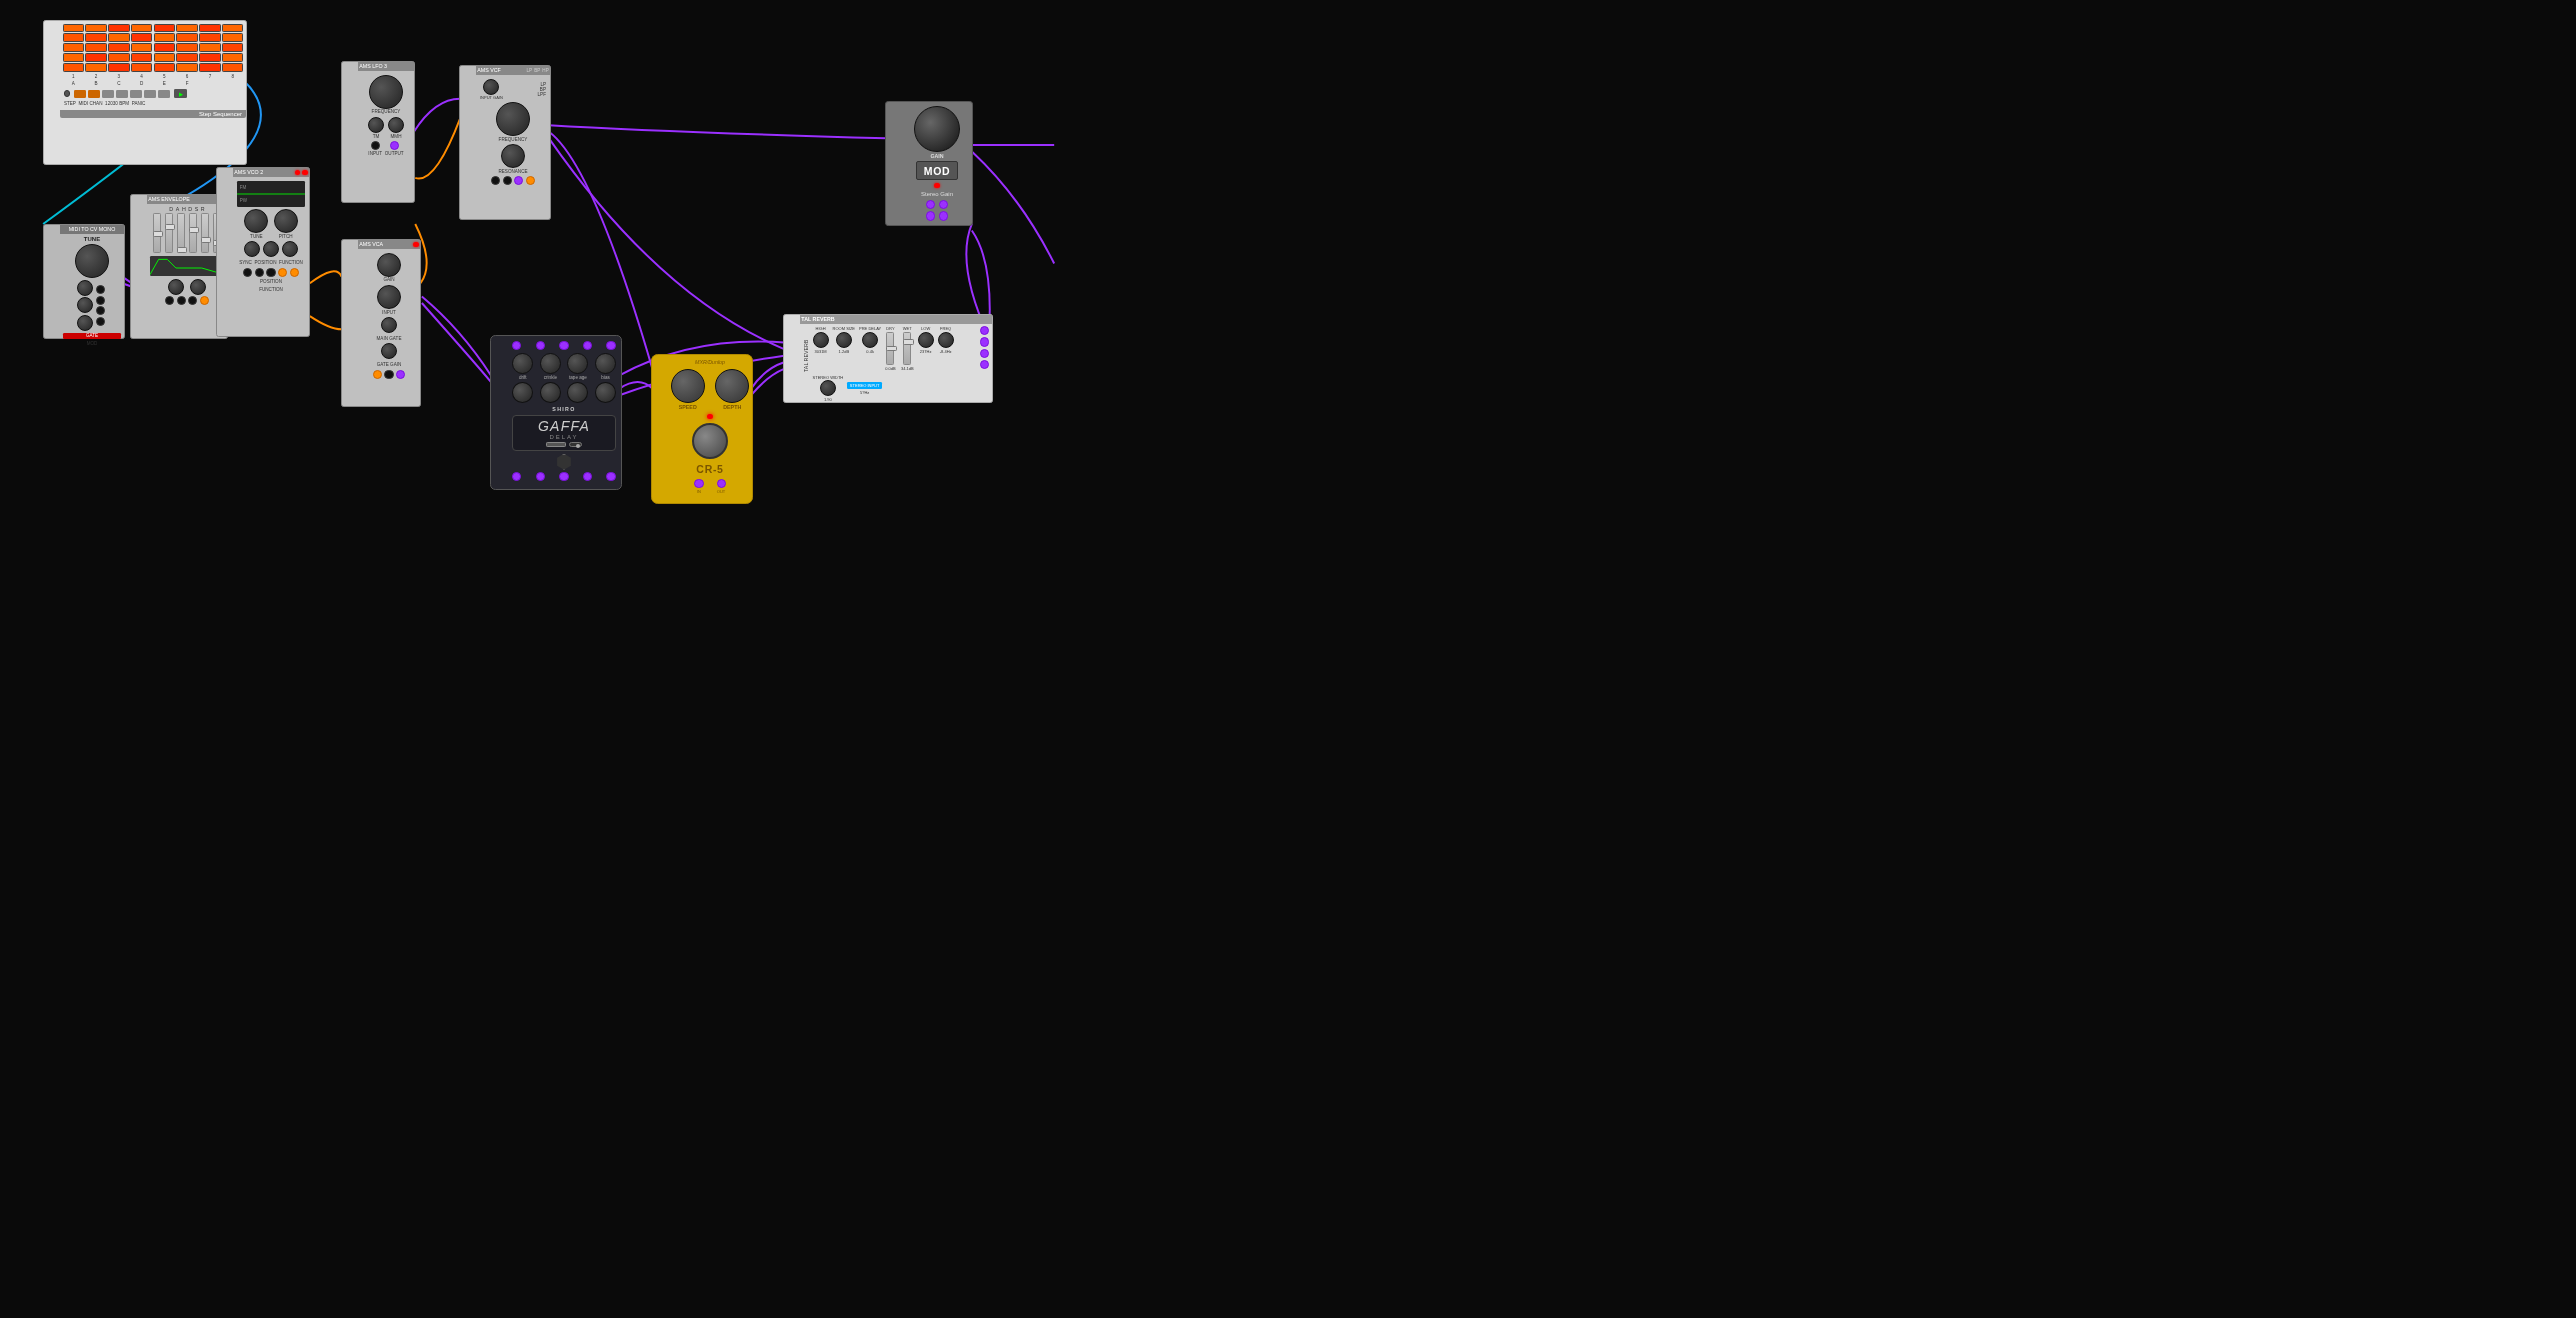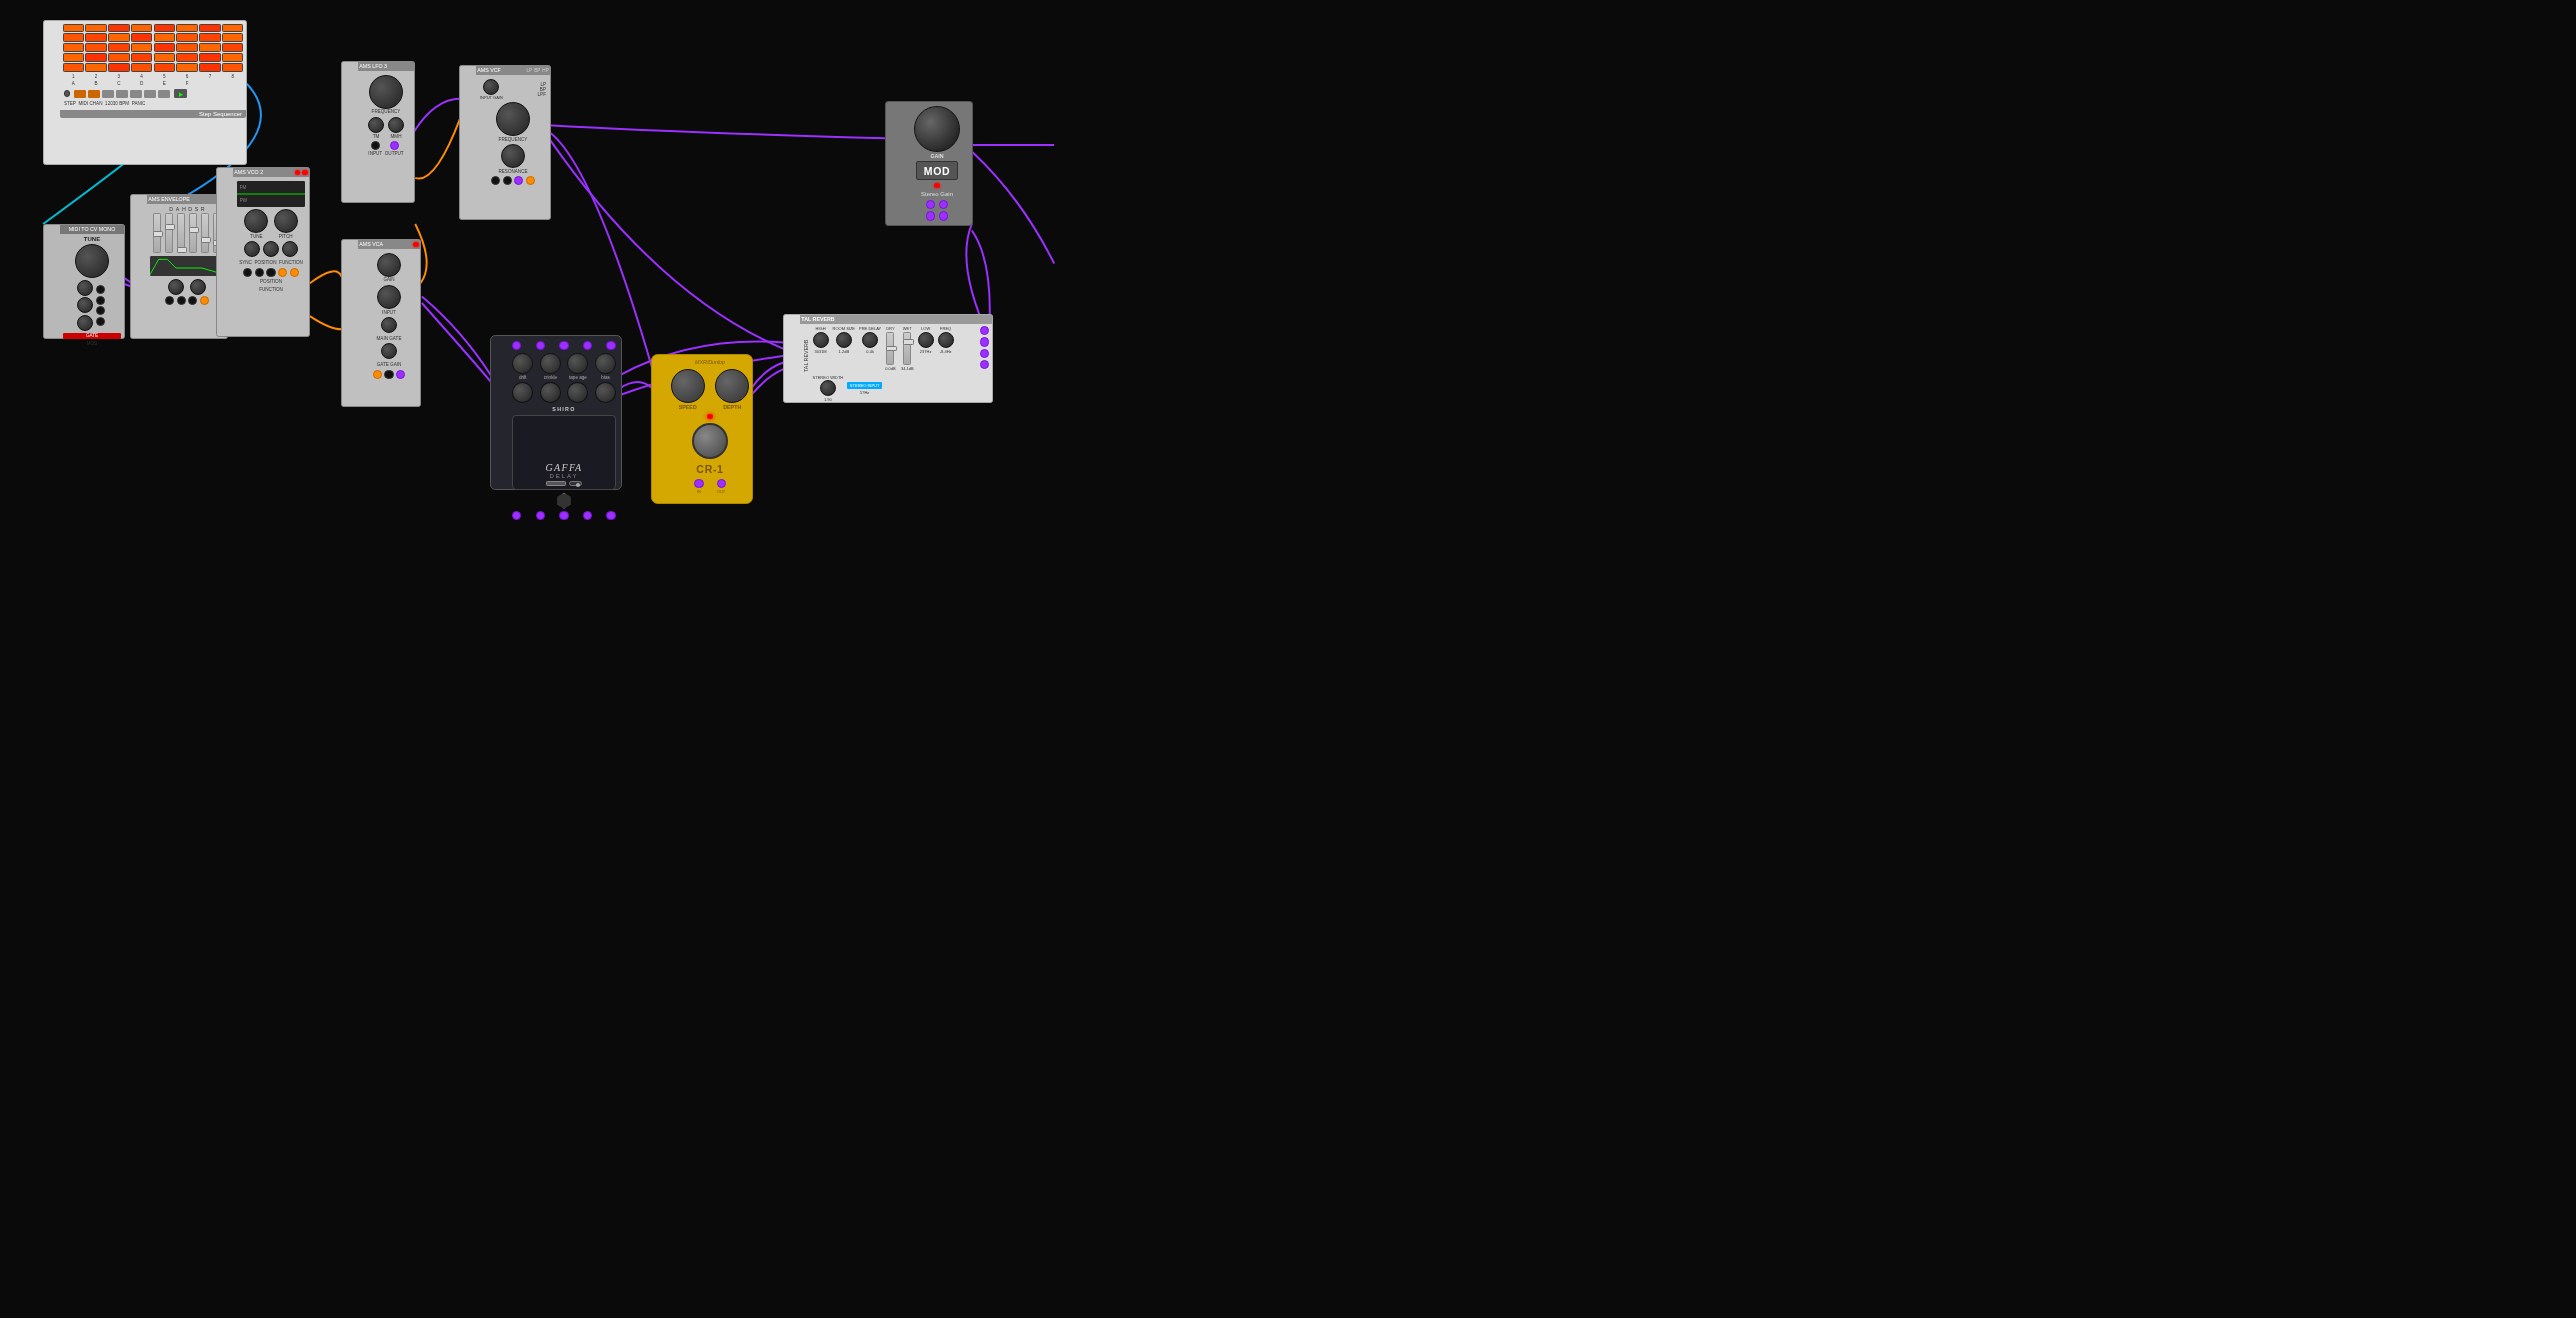--- a/index.html
+++ b/index.html
@@ -628,21 +628,21 @@
     <div style="display:flex; gap:6.6px; justify-content:space-around;">
       <div class="knob" style="width:21px;height:21px;"></div>
       <div class="knob" style="width:21px;height:21px;"></div>
       <div class="knob" style="width:21px;height:21px;"></div>
       <div class="knob" style="width:21px;height:21px;"></div>
     </div>
 
     <div style="text-align:center; font-size:5.3px; color:#ccc; font-weight:bold; letter-spacing:1.3px;">SHIRO</div>
 
     <div style="background:#1a1a22; border-radius:4px; padding:2.6px 5.3px; text-align:center; border:0.7px solid #444;">
-      <div style="font-family: Liberation Serif, serif; font-size:10px; color:#ccc; font-style:italic; letter-spacing:1.3px;margin-top:44px;">GAFFA</div>
+      <div style="font-family: Liberation Sans, sans-serif; font-size:14px; color:#ccc; font-style:italic; letter-spacing:1.3px;">GAFFA</div>
       <div style="font-size:6px; color:#888; letter-spacing:2px;">DELAY</div>
       <div style="display:flex; justify-content:center; gap:2.6px; margin-top:2px;">
         <div style="width:20px; height:5.3px; background:#555; border-radius:1.3px; border:0.7px solid #888;"></div>
         <div style="width:13px; height:5.3px; background:#333; border-radius:6.6px; border:0.7px solid #777; position:relative;">
           <div style="width:4px;height:4px;background:#aaa;border-radius:50%;position:absolute;top:0.7px;right:1.3px;"></div>
         </div>
       </div>
     </div>
 
     <div style="display:flex; justify-content:center;">
@@ -672,21 +672,21 @@
       <div class="knob-group">
         <div class="knob-large" style="background:radial-gradient(circle at 35% 35%, #666, #333);"></div>
         <span style="font-size:5.3px;color:#7a5500; font-weight:bold;">DEPTH</span>
       </div>
     </div>
 
     <div class="led" style="background:#f00; box-shadow:0 0 4px #f00;"></div>
 
     <div style="width:36px; height:36px; border-radius:50%; background:radial-gradient(circle at 35% 35%, #888, #444); border:2px solid #333; cursor:pointer;"></div>
 
-    <div style="font-size:10.5px; font-weight:bold; color:#7a5500; letter-spacing:0.7px;">CR-1</div>
+    <div style="font-size:10.5px; font-weight:bold; color:#7a5500; letter-spacing:0.7px;">CR-5</div>
 
     <div style="display:flex; gap:13px;">
       <div style="display:flex; flex-direction:column; align-items:center; gap:0.7px;">
         <div class="jack" style="background:#9b30ff; border-color:#7b10df;"></div>
         <span style="font-size:4px;color:#7a5500;">IN</span>
       </div>
       <div style="display:flex; flex-direction:column; align-items:center; gap:0.7px;">
         <div class="jack" style="background:#9b30ff; border-color:#7b10df;"></div>
         <span style="font-size:4px;color:#7a5500;">OUT</span>
       </div>

